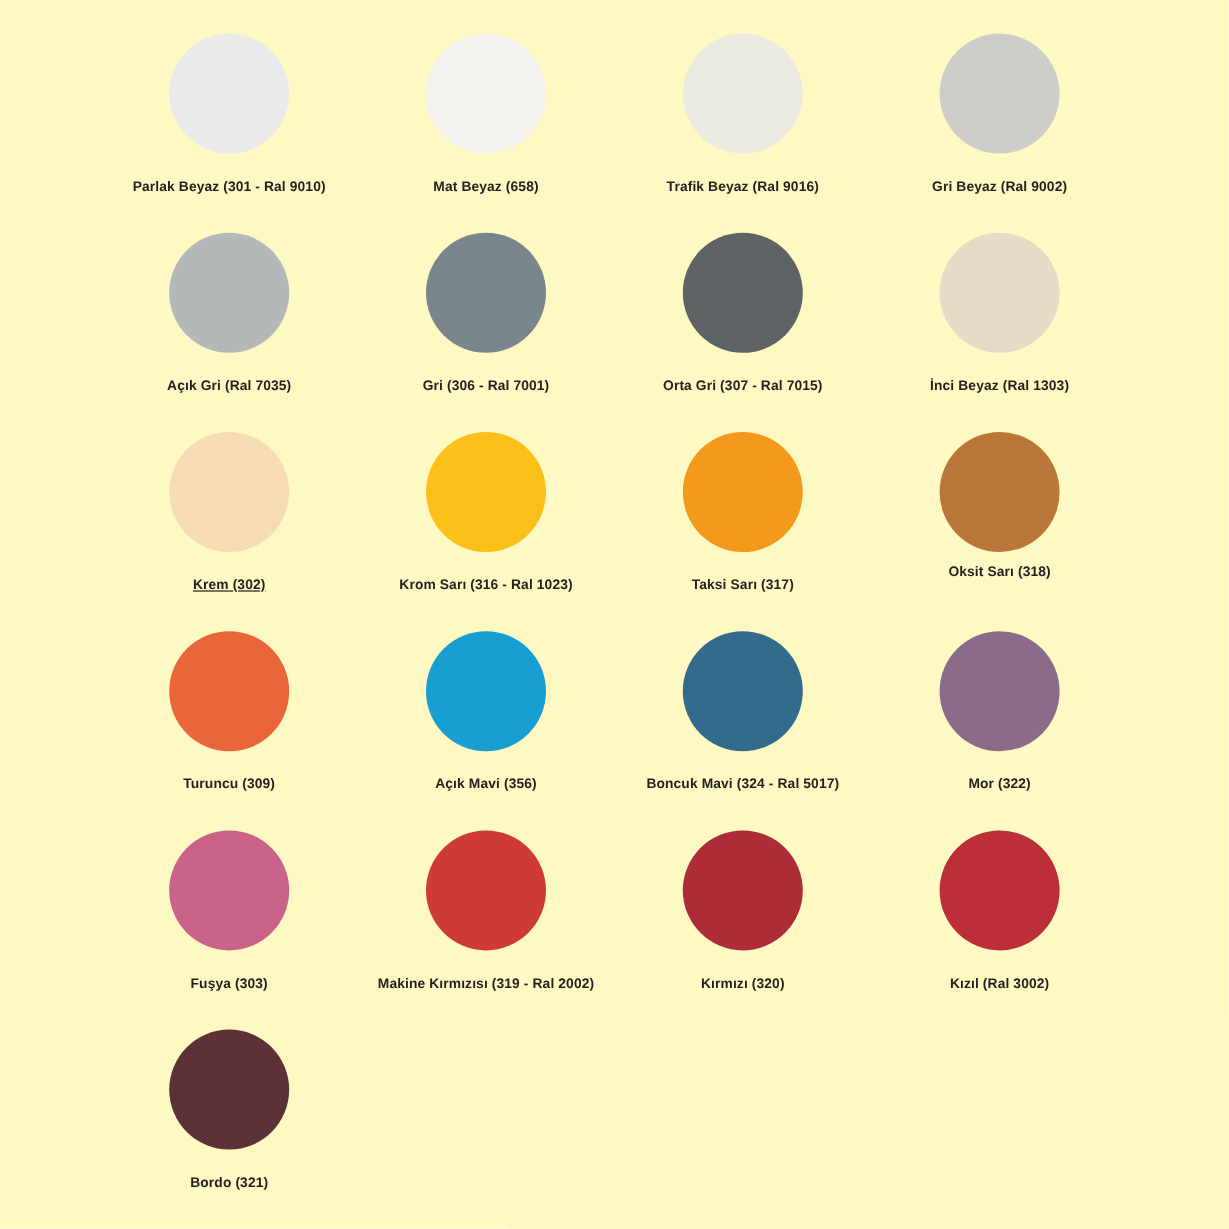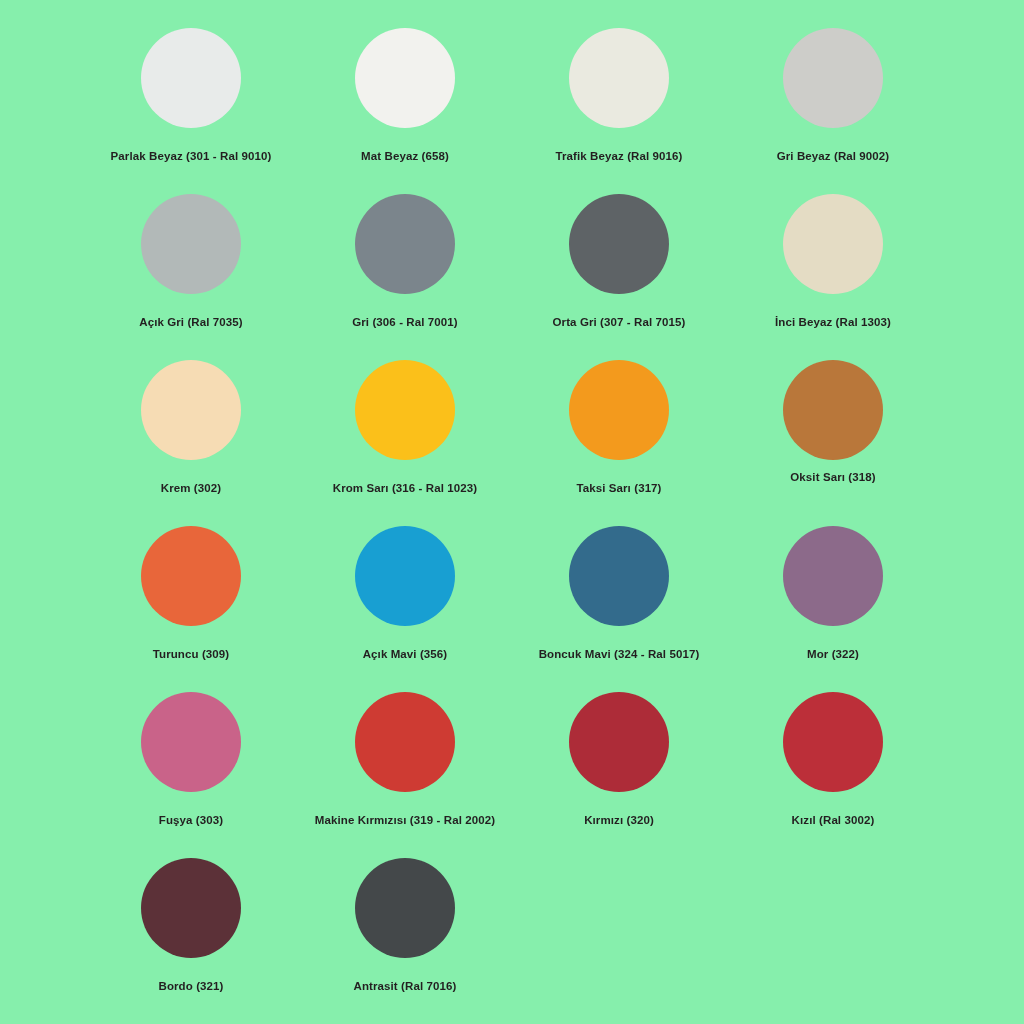--- a/index.html
+++ b/index.html
@@ -49,21 +49,21 @@
     color: #231f20;
     text-align: center;
     line-height: 1.2;
     letter-spacing: 0.1px;
     white-space: nowrap;
   }
 </style>
 </head>
 <body>
 
-<div id="swatch-grid" style="background: #86efac;">
+<div id="swatch-grid" style="background: #fef9c3;">
     <div class="swatch-cell">
       <div class="swatch-circle" style="background: rgb(232, 235, 234);"></div>
       <div class="swatch-label" style="color: rgb(35, 31, 32);">Parlak Beyaz (301 - Ral 9010)</div>
     </div>
     <div class="swatch-cell">
       <div class="swatch-circle" style="background: rgb(242, 242, 238);"></div>
       <div class="swatch-label" style="color: rgb(35, 31, 32);">Mat Beyaz (658)</div>
     </div>
     <div class="swatch-cell">
       <div class="swatch-circle" style="background: rgb(234, 234, 224);"></div>
@@ -84,21 +84,21 @@
     <div class="swatch-cell">
       <div class="swatch-circle" style="background: rgb(94, 99, 102);"></div>
       <div class="swatch-label" style="color: rgb(35, 31, 32);">Orta Gri (307 - Ral 7015)</div>
     </div>
     <div class="swatch-cell">
       <div class="swatch-circle" style="background: rgb(228, 220, 196);"></div>
       <div class="swatch-label" style="color: rgb(35, 31, 32);">İnci Beyaz (Ral 1303)</div>
     </div>
     <div class="swatch-cell">
       <div class="swatch-circle" style="background: rgb(246, 220, 180);"></div>
-      <div class="swatch-label" style="color: rgb(35, 31, 32);">Krem (302)</div>
+      <div class="swatch-label" style="color: rgb(35, 31, 32); text-decoration: underline;">Krem (302)</div>
     </div>
     <div class="swatch-cell">
       <div class="swatch-circle" style="background: rgb(251, 192, 26);"></div>
       <div class="swatch-label" style="color: rgb(35, 31, 32);">Krom Sarı (316 - Ral 1023)</div>
     </div>
     <div class="swatch-cell">
       <div class="swatch-circle" style="background: rgb(243, 154, 29);"></div>
       <div class="swatch-label" style="color: rgb(35, 31, 32);">Taksi Sarı (317)</div>
     </div>
     <div class="swatch-cell">
@@ -134,17 +134,13 @@
       <div class="swatch-label" style="color: rgb(35, 31, 32);">Kırmızı (320)</div>
     </div>
     <div class="swatch-cell">
       <div class="swatch-circle" style="background: rgb(188, 47, 57);"></div>
       <div class="swatch-label" style="color: rgb(35, 31, 32);">Kızıl (Ral 3002)</div>
     </div>
     <div class="swatch-cell">
       <div class="swatch-circle" style="background: rgb(92, 49, 56);"></div>
       <div class="swatch-label" style="color: rgb(35, 31, 32);">Bordo (321)</div>
     </div>
-    <div class="swatch-cell">
-      <div class="swatch-circle" style="background: rgb(68, 72, 74);"></div>
-      <div class="swatch-label" style="color: rgb(35, 31, 32);">Antrasit (Ral 7016)</div>
-    </div>
   </div>
 
 </body></html>

